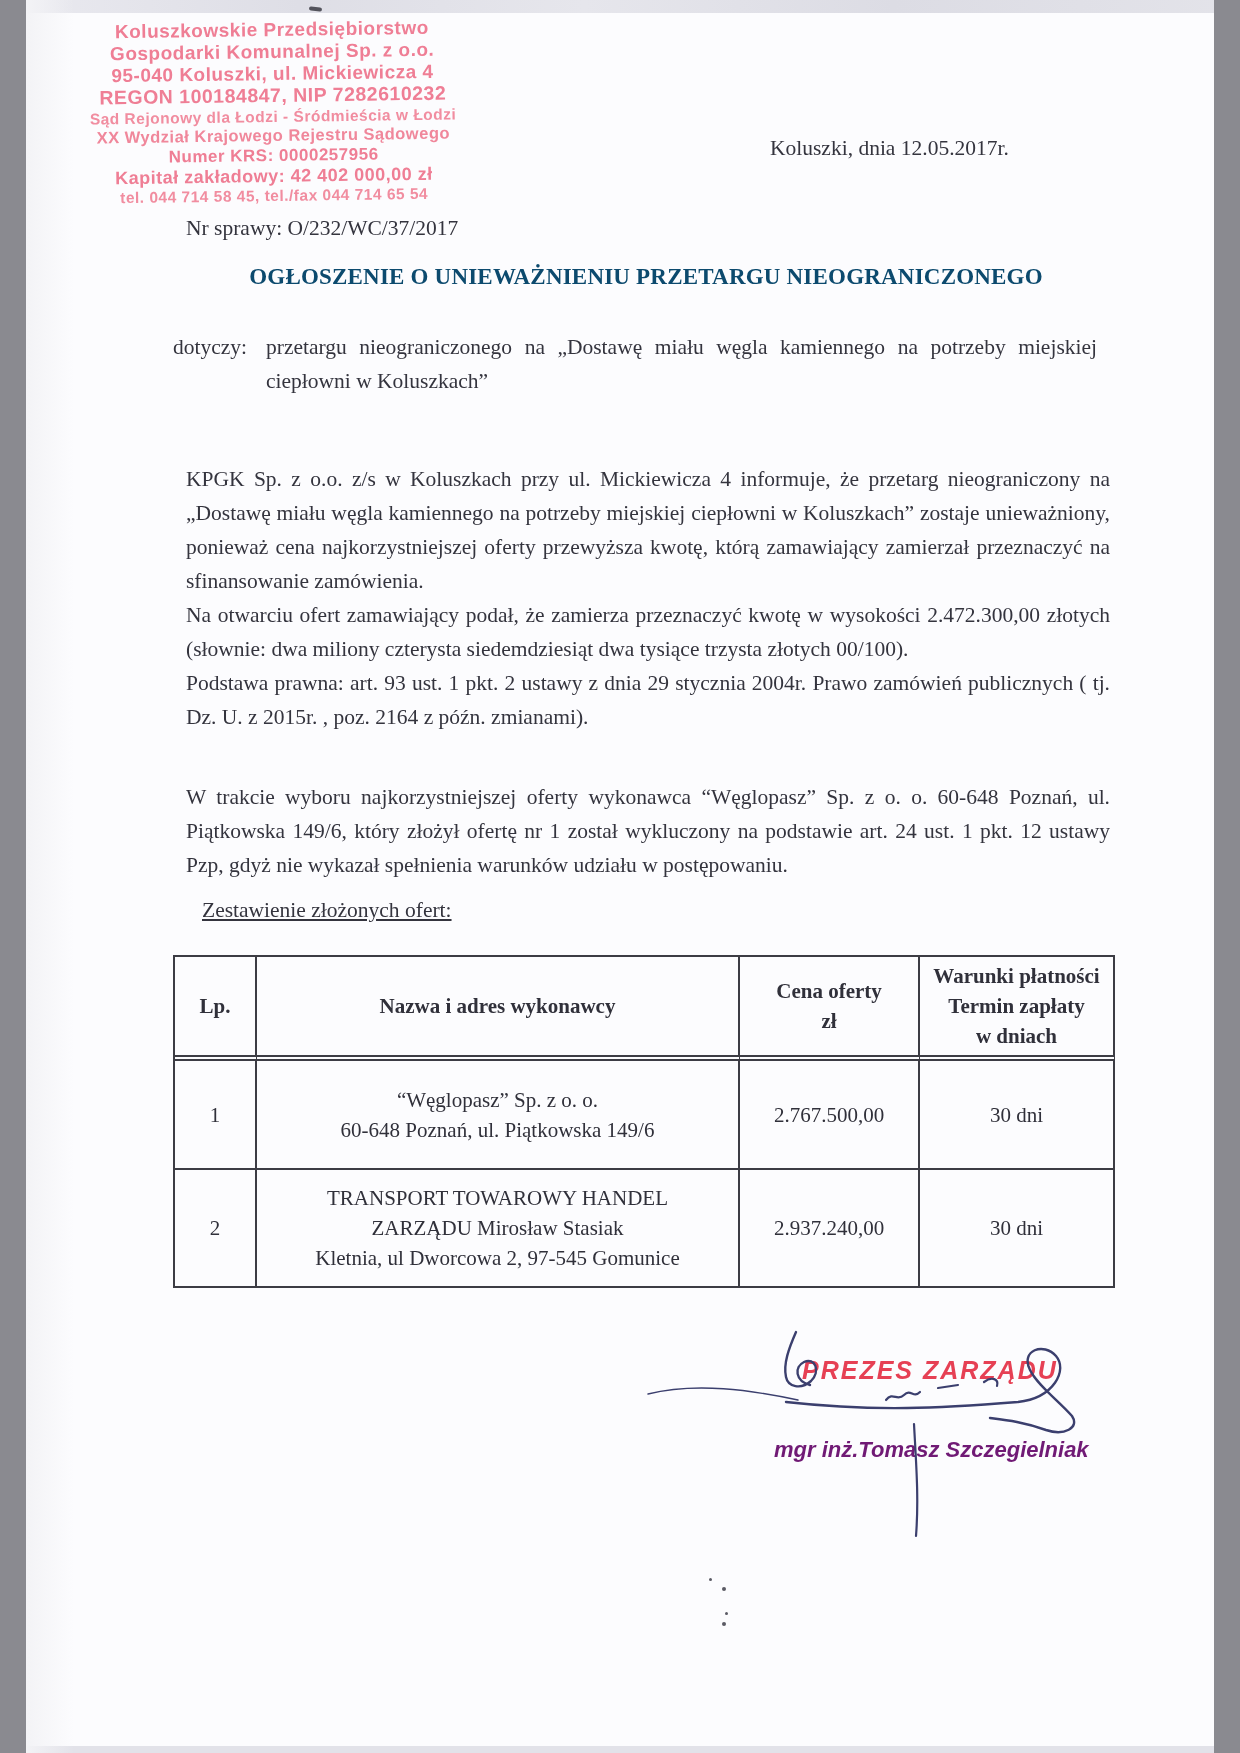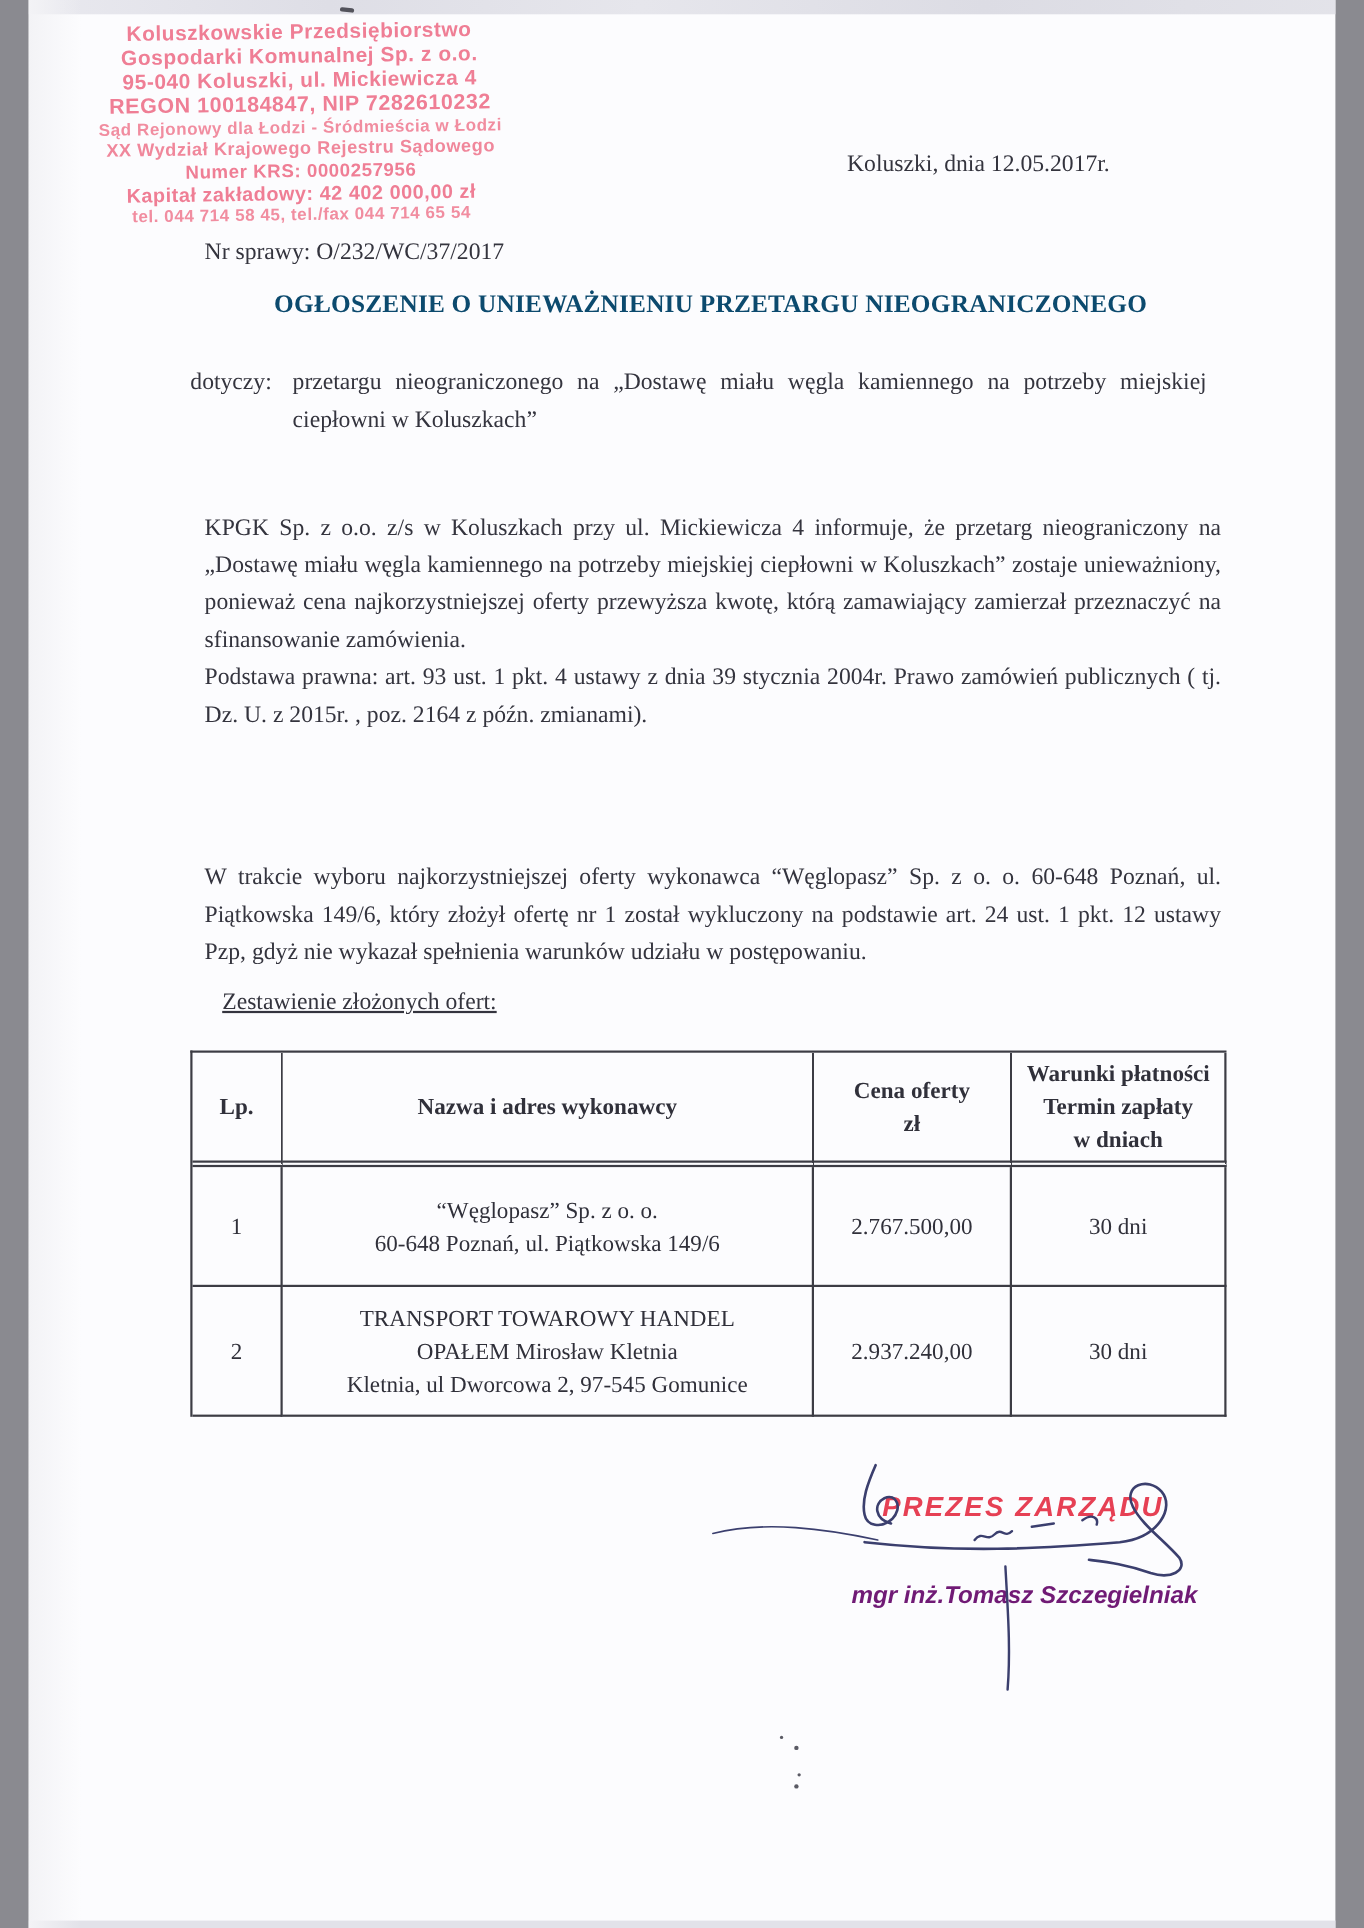--- a/index.html
+++ b/index.html
@@ -166,21 +166,22 @@
 
   <div class="doc-title">OGŁOSZENIE O UNIEWAŻNIENIU PRZETARGU NIEOGRANICZONEGO</div>
 
   <div class="subject">
     <span class="lbl">dotyczy:</span>
     <span class="txt">przetargu nieograniczonego na „Dostawę miału węgla kamiennego na potrzeby miejskiej ciepłowni w Koluszkach”</span>
   </div>
 
   <div class="body-block">
     <p>KPGK Sp. z o.o. z/s w Koluszkach przy ul. Mickiewicza 4 informuje, że przetarg nieograniczony na „Dostawę miału węgla kamiennego na potrzeby miejskiej ciepłowni w Koluszkach” zostaje unieważniony, ponieważ cena najkorzystniejszej oferty przewyższa kwotę, którą zamawiający zamierzał przeznaczyć na sfinansowanie zamówienia.</p>
-    <p>Podstawa prawna: art. 93 ust. 1 pkt. 4 ustawy z dnia 39 stycznia 2004r. Prawo zamówień publicznych ( tj. Dz. U. z 2015r. , poz. 2164 z późn. zmianami).</p>
+    <p>Na otwarciu ofert zamawiający podał, że zamierza przeznaczyć kwotę w wysokości 2.472.300,00 złotych (słownie: dwa miliony czterysta siedemdziesiąt dwa tysiące trzysta złotych 00/100).</p>
+    <p>Podstawa prawna: art. 93 ust. 1 pkt. 2 ustawy z dnia 29 stycznia 2004r. Prawo zamówień publicznych ( tj. Dz. U. z 2015r. , poz. 2164 z późn. zmianami).</p>
   </div>
 
   <div class="exclusion-block">
     <p>W trakcie wyboru najkorzystniejszej oferty wykonawca “Węglopasz” Sp. z o. o. 60-648 Poznań, ul. Piątkowska 149/6, który złożył ofertę nr 1 został wykluczony na podstawie art. 24 ust. 1 pkt. 12 ustawy Pzp, gdyż nie wykazał spełnienia warunków udziału w postępowaniu.</p>
   </div>
 
   <div class="offers-heading">Zestawienie złożonych ofert:</div>
 
   <table class="offers">
     <colgroup>
@@ -211,21 +212,21 @@
           <div>“Węglopasz” Sp. z o. o.</div>
           <div>60-648 Poznań, ul. Piątkowska 149/6</div>
         </td>
         <td>2.767.500,00</td>
         <td>30 dni</td>
       </tr>
       <tr class="row-2">
         <td>2</td>
         <td>
           <div>TRANSPORT  TOWAROWY  HANDEL</div>
-          <div>OPAŁEM  Mirosław Kletnia</div>
+          <div>ZARZĄDU  Mirosław Stasiak</div>
           <div>Kletnia, ul Dworcowa 2, 97-545 Gomunice</div>
         </td>
         <td>2.937.240,00</td>
         <td>30 dni</td>
       </tr>
     </tbody>
   </table>
 
   <div class="sig-title">PREZES ZARZĄDU</div>
   <div class="sig-name">mgr inż.Tomasz Szczegielniak</div>

